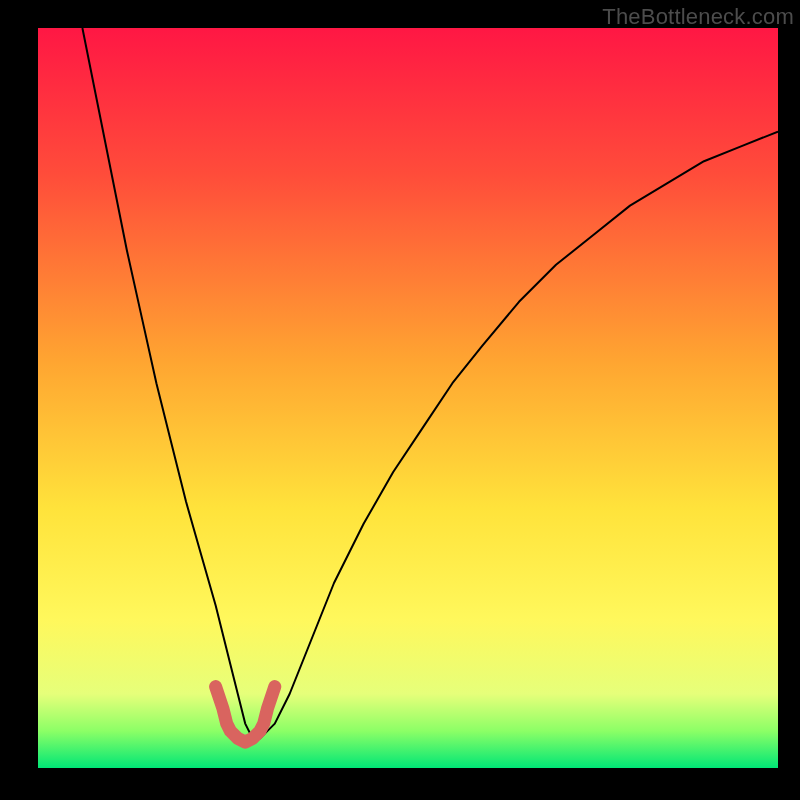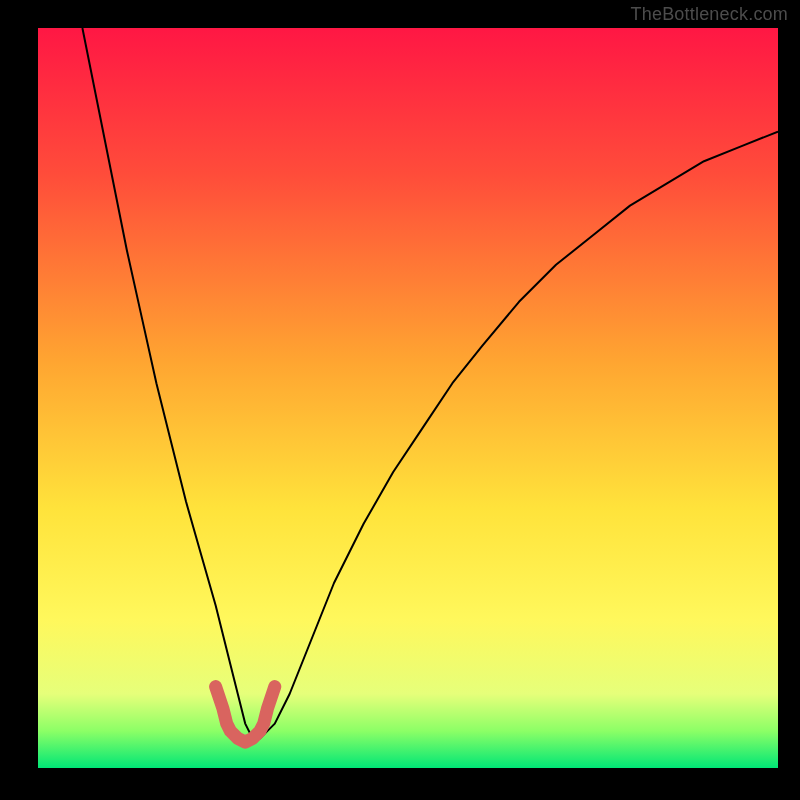--- a/index.html
+++ b/index.html
@@ -13,22 +13,22 @@
   }
   .outer {
     position: relative;
     width: 800px;
     height: 800px;
     background: #000;
   }
   .watermark {
     position: absolute;
     top: 4px;
-    right: 12px;
-    font-size: 18px;
+    right: 6px;
+    font-size: 22px;
     font-weight: 500;
     color: #4c4c4c;
     letter-spacing: 0.2px;
     z-index: 10;
   }
   .plot-area {
     position: absolute;
     left: 38px;
     top: 28px;
     width: 740px;

